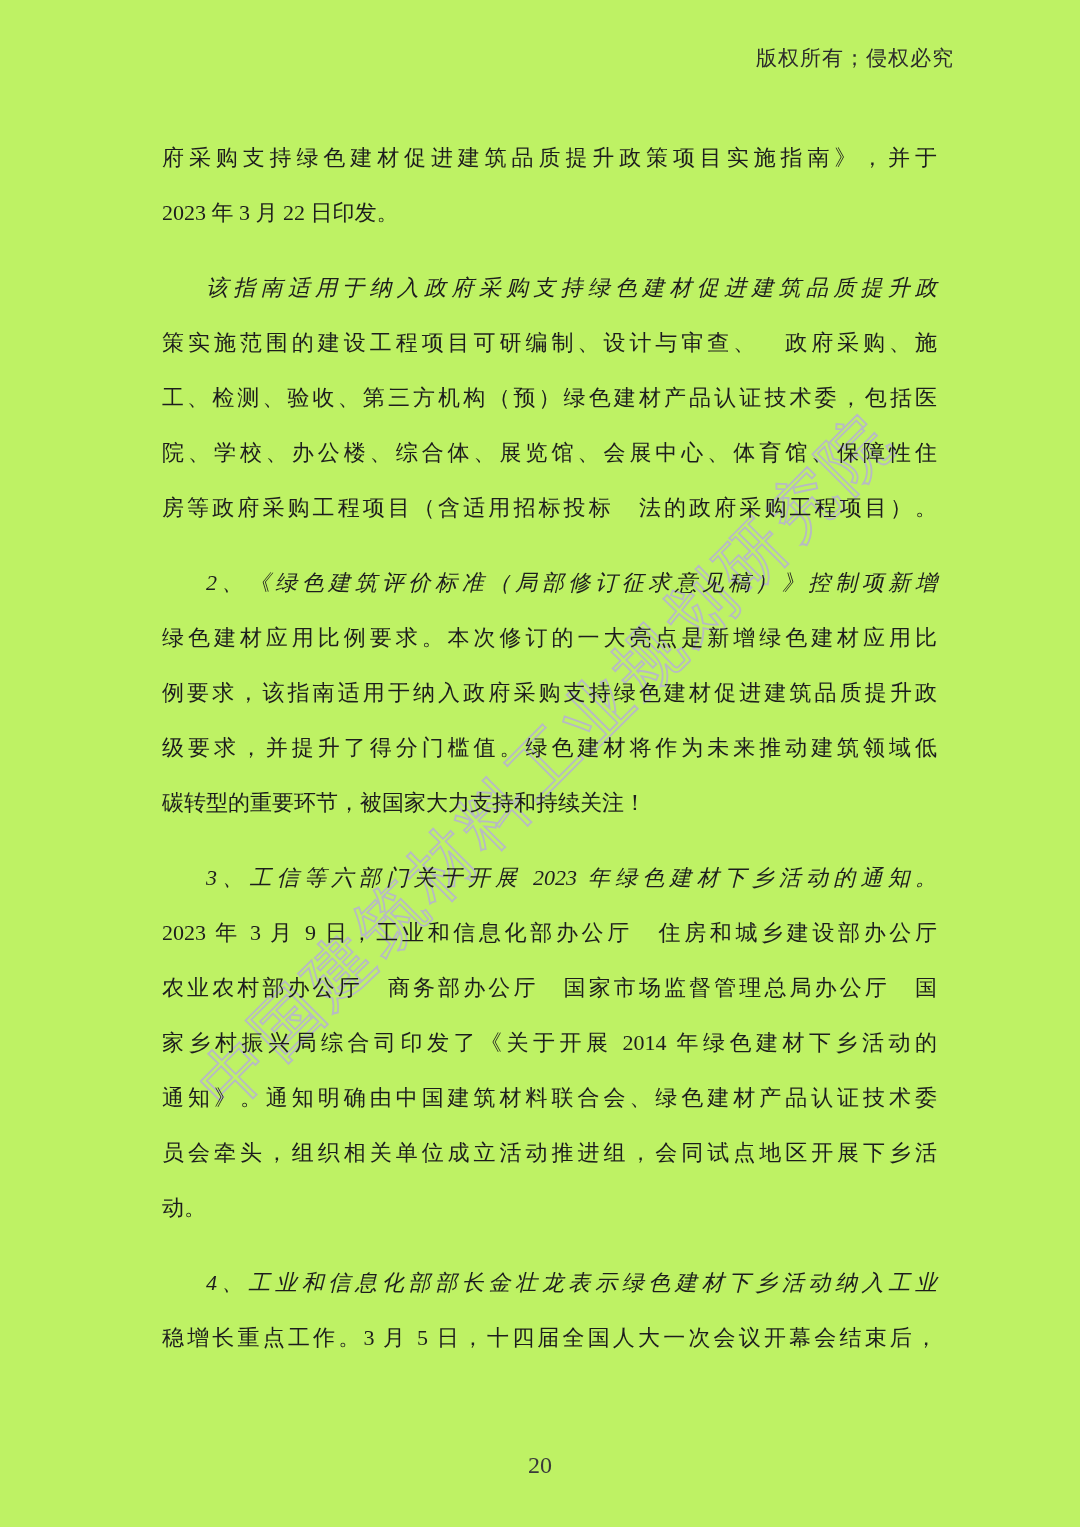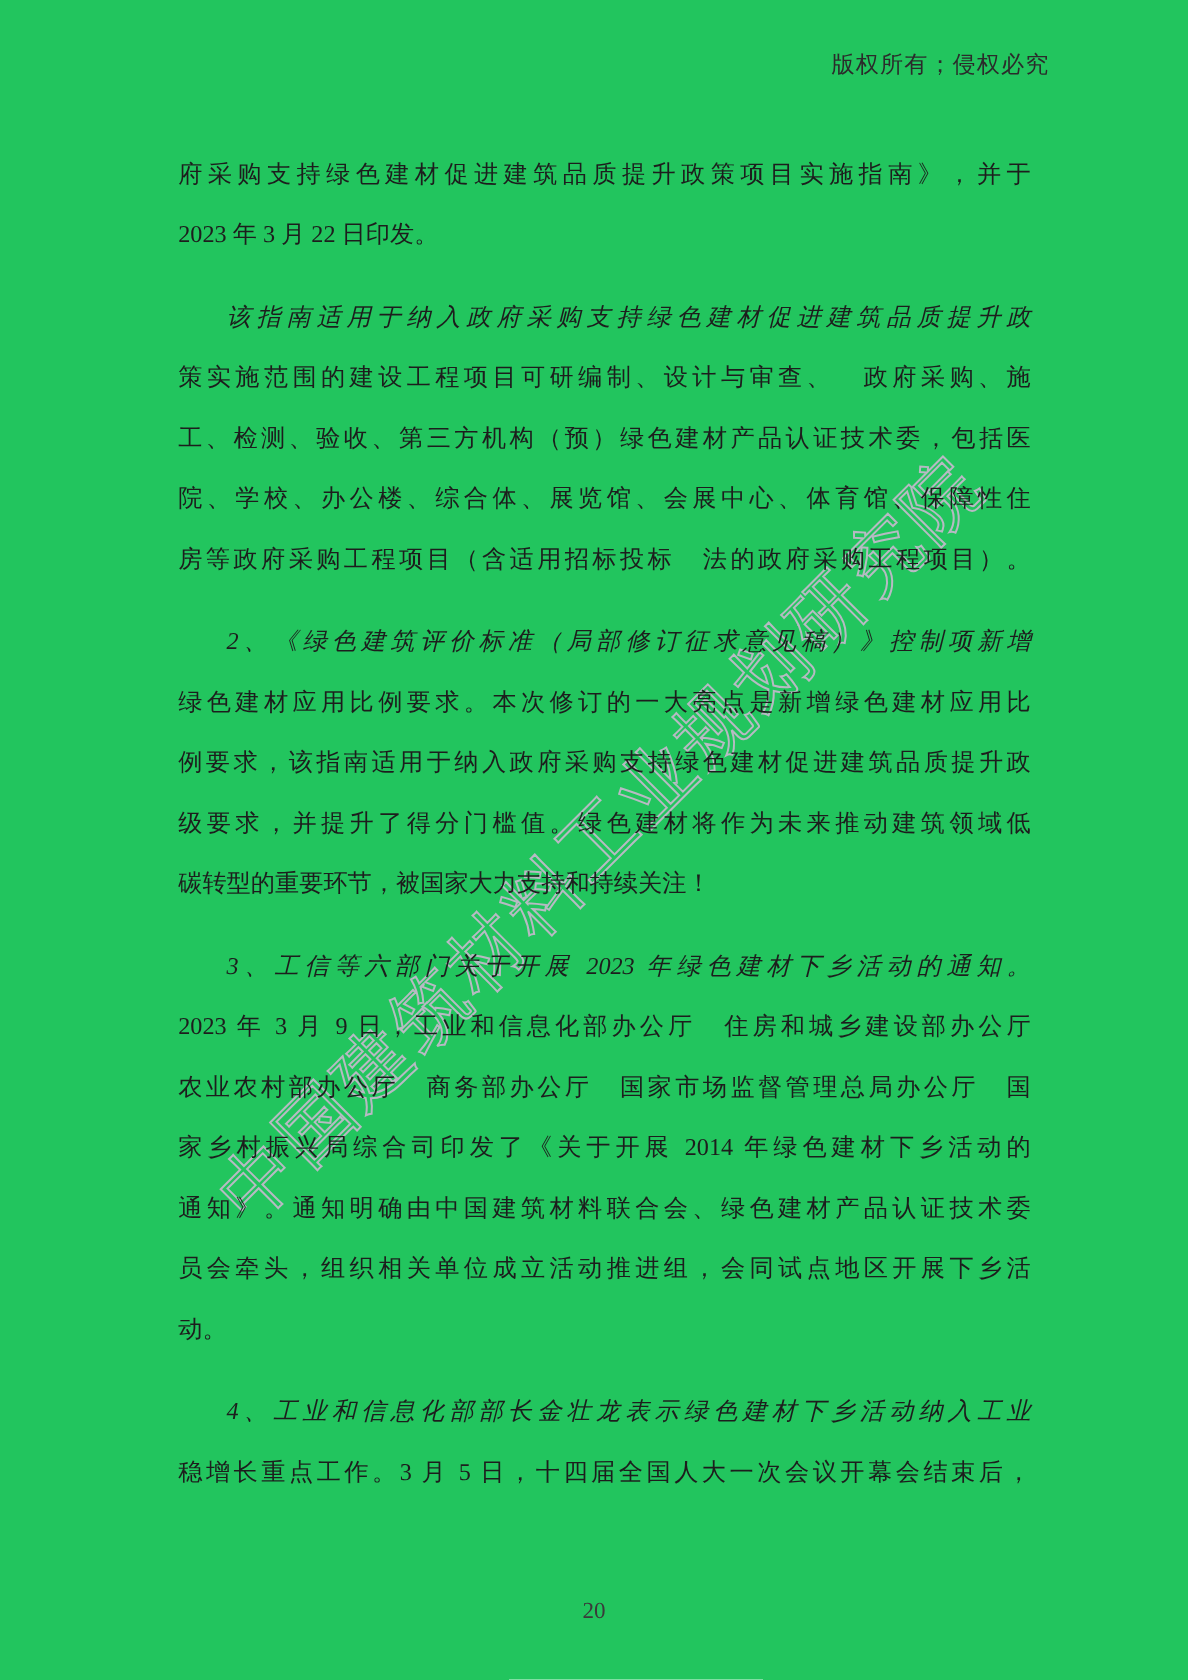--- a/index.html
+++ b/index.html
@@ -4,21 +4,21 @@
 <style>
   html, body {
     margin: 0;
     padding: 0;
     background: #ffffff;
   }
   .page {
     position: relative;
     width: 1080px;
     height: 1527px;
-    background: #22c55e;
+    background: #bef264;
     overflow: hidden;
     font-family: "Liberation Serif", "DejaVu Serif", serif;
   }
   .copyright {
     position: absolute;
     top: 44px;
     right: 126px;
     font-size: 21px;
     color: #2b2b2b;
     letter-spacing: 1px;
@@ -68,21 +68,21 @@
   .line.para {
     margin-top: 20px;
     font-style: italic;
   }
   .page-number {
     position: absolute;
     top: 1452px;
     left: 0;
     width: 100%;
     text-align: center;
-    font-size: 21px;
+    font-size: 24px;
     color: #3a3a3a;
   }
 </style>
 </head>
 <body>
 
 <div class="page">
 
   <div class="copyright">版权所有；侵权必究</div>
 

